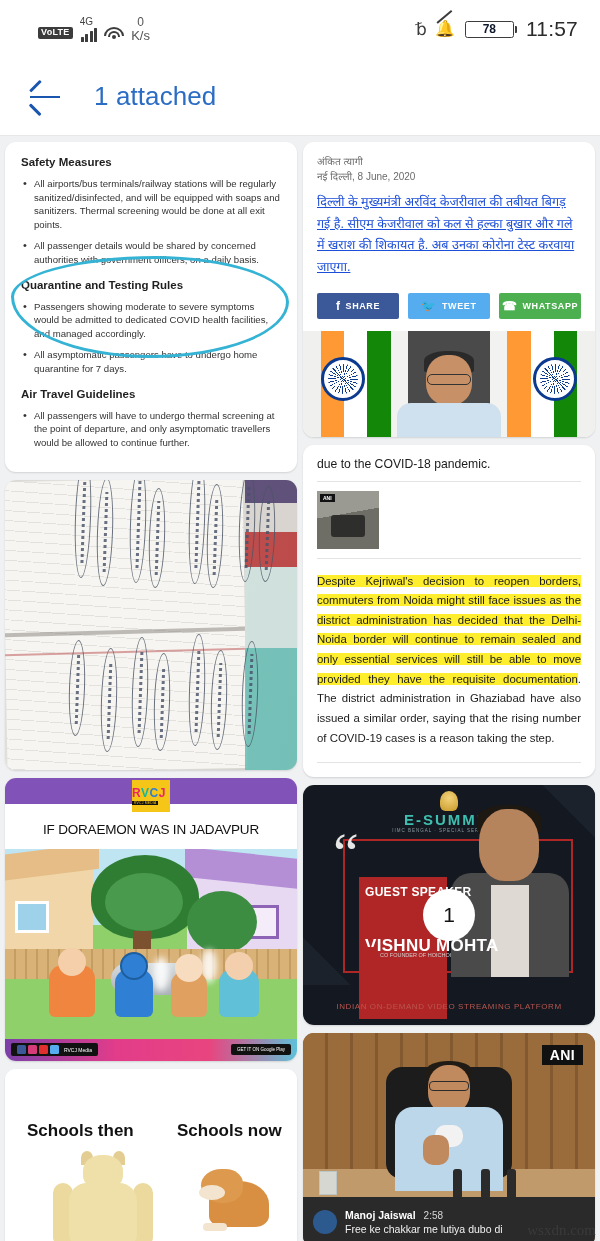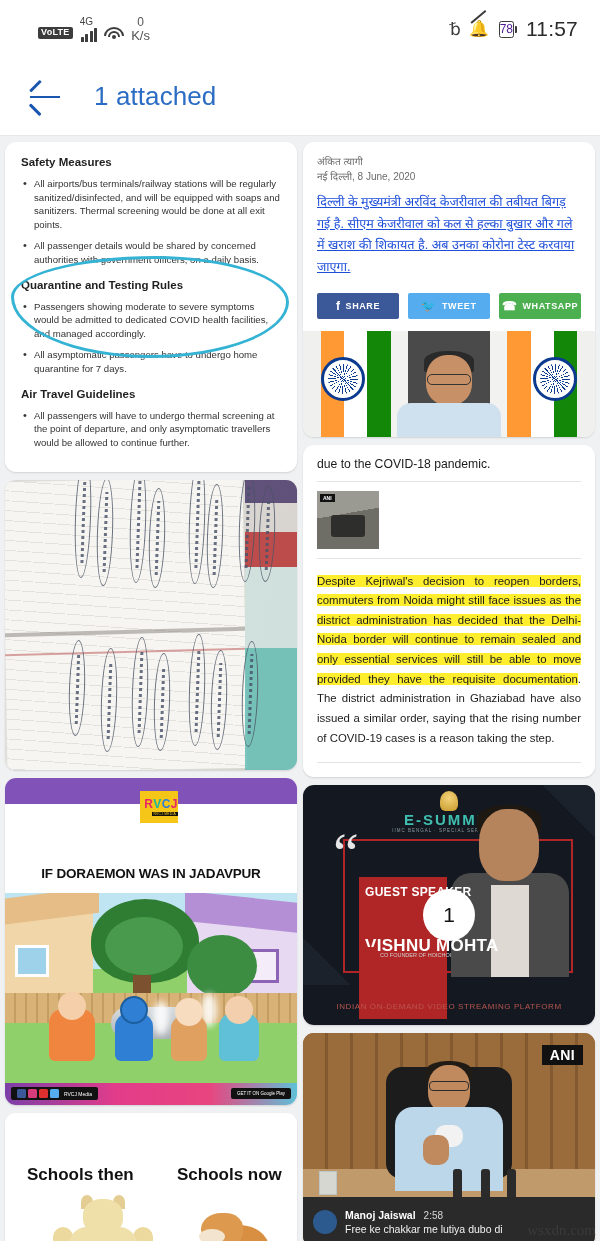--- a/index.html
+++ b/index.html
@@ -39,22 +39,22 @@
   .wifi .w2 { width: 12px; height: 6px; top: 5px; }
   .wifi .w3 { width: 4px; height: 4px; top: 9px; background: #3c3c3c; border-radius: 50%; border: none; }
   .kbs { display: flex; flex-direction: column; align-items: center; line-height: 1.05; margin-bottom: -1px; }
   .kbs .num { font-size: 12px; color: #555; }
   .kbs .unit { font-size: 13px; color: #555; }
   .bt { font-size: 17px; color: #3c3c3c; line-height: 1; }
   .bell { position: relative; font-size: 16px; color: #3c3c3c; line-height: 1; }
   .bell .slash { position: absolute; left: 1px; top: 1px; width: 19px; height: 1.6px;
      background: #3c3c3c; transform: rotate(-40deg); transform-origin: left center; }
   .batt { display: flex; align-items: center; }
-  .batt .body { border: 1.6px solid #3c3c3c; border-radius: 2.5px; padding: 0 0;
-     font-size: 12px; font-weight: normal; color: #4c1d95; line-height: 15px; }
+  .batt .body { border: 1.6px solid #3c3c3c; border-radius: 2.5px; padding: 0 17px;
+     font-size: 12px; font-weight: bold; color: #0f172a; line-height: 15px; }
   .batt .tip { width: 2px; height: 7px; background: #3c3c3c; border-radius: 0 1px 1px 0; margin-left: 1px; }
   .clock { font-size: 21px; color: #2b2b2b; letter-spacing: .2px; }
 
   
   .appbar {
     height: 78px; background: #ffffff; display: flex; align-items: center;
     padding-left: 28px; gap: 32px; border-bottom: 1px solid #e6e7e9;
   }
   .back-arrow { width: 34px; height: 26px; position: relative; cursor: pointer; }
   .back-arrow .shaft { position: absolute; top: 12px; left: 2px; width: 30px; height: 2.6px; background: #1a56b0; }
@@ -89,32 +89,32 @@
   .note-photo .redline { position: absolute; left: 0; right: 52px; top: 171px; height: 1.6px; background: rgba(190,90,90,.55); transform: rotate(-1.5deg); }
   .note-photo .scrib { position: absolute; border: 1.2px solid #4b5566; border-radius: 50%;
        height: 16px; transform: rotate(-88deg); opacity: .82; }
   .note-photo .scrib:after { content: ""; position: absolute; left: 12%; top: 6px; width: 76%; height: 3px;
        background: repeating-linear-gradient(90deg, #49536a 0 3px, transparent 3px 6px); }
   .note-photo .bg-right { position: absolute; right: 0; top: 0; width: 52px; height: 100%;
        background: linear-gradient(180deg,#4a3a6a 0 8%, #d9d4d0 8% 18%, #b83434 18% 30%, #cfe3df 30% 58%, #64bdb4 58% 100%); opacity: .85; }
 
   
   .rvcj-top { height: 26px; background: #8152b8; position: relative; }
-  .rvcj-logo { position: absolute; left: 50%; top: 13px; transform: translateX(-50%);
+  .rvcj-logo { position: absolute; left: 50%; top: 2px; transform: translateX(-50%);
        width: 38px; height: 32px; background: #f5c518; display: flex; flex-direction: column;
-       align-items: flex-end; justify-content: center; margin-left: 8px; }
+       align-items: flex-start; justify-content: center; }
   .rvcj-logo .letters { font-size: 12px; font-weight: bold; letter-spacing: .5px; line-height: 1; }
   .rvcj-logo .letters b:nth-child(1) { color: #e8256b; }
   .rvcj-logo .letters b:nth-child(2) { color: #19b5a0; }
   .rvcj-logo .letters b:nth-child(3) { color: #2f7fd4; }
   .rvcj-logo .letters b:nth-child(4) { color: #e8256b; }
   .rvcj-logo .sub { font-size: 3.4px; color: #111; background: #111; color: #f5c518;
        margin-top: 2px; padding: 0 2px; letter-spacing: .2px; }
-  .meme-title { text-align: center; font-size: 13.5px; font-weight: bold; color: #111;
-       padding: 18px 6px 12px; letter-spacing: -.2px; margin-top: 44px; }
+  .meme-title { text-align: center; font-size: 13.5px; font-weight: normal; color: #111;
+       padding: 18px 6px 12px; letter-spacing: -.2px; }
   .toon { height: 190px; position: relative; overflow: hidden;
      background: linear-gradient(180deg,#bfe5f2 0 40%, #8fd06a 40% 100%); }
   .toon .house-l { position: absolute; left: 0; top: 18px; width: 88px; height: 100px; background: #f0d6a8; }
   .toon .roof-l { position: absolute; left: -6px; top: 0; width: 100px; height: 26px; background: #e6bd86; transform: skewY(-7deg); }
   .toon .win-l { position: absolute; left: 10px; top: 52px; width: 34px; height: 32px; background: #9ed2ea; border: 3px solid #fff; }
   .toon .house-r { position: absolute; right: 0; top: 14px; width: 110px; height: 104px; background: #e8d9f3; }
   .toon .roof-r { position: absolute; right: -4px; top: 4px; width: 116px; height: 30px; background: #b58fd6; transform: skewY(6deg); }
   .toon .win-r { position: absolute; right: 18px; top: 56px; width: 40px; height: 34px; background: #f4edf9; border: 3px solid #8c63b5; }
   .toon .tree-c { position: absolute; left: 86px; top: 6px; width: 108px; height: 84px; background: #2f7d32; border-radius: 50% 50% 45% 45%; }
   .toon .tree-c2 { position: absolute; left: 100px; top: 24px; width: 78px; height: 58px; background: #4a9a4e; border-radius: 50%; }

